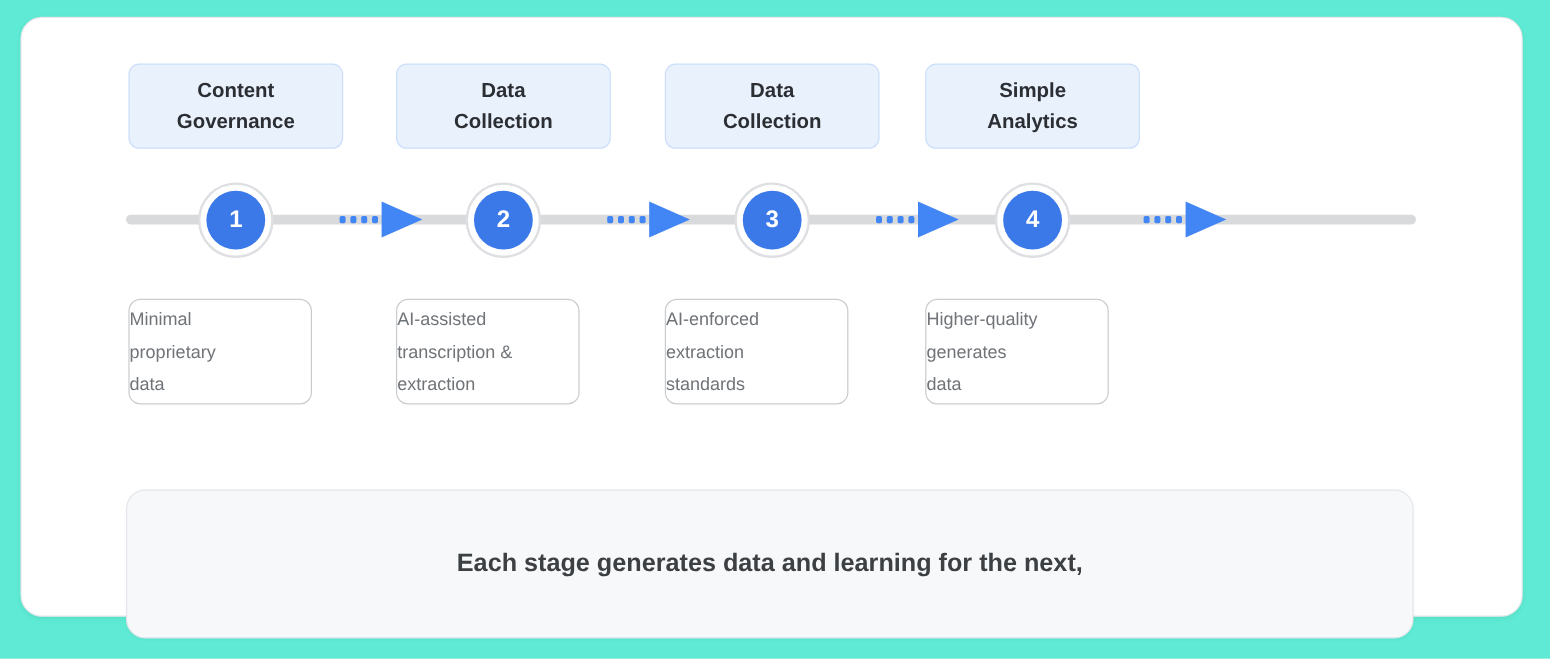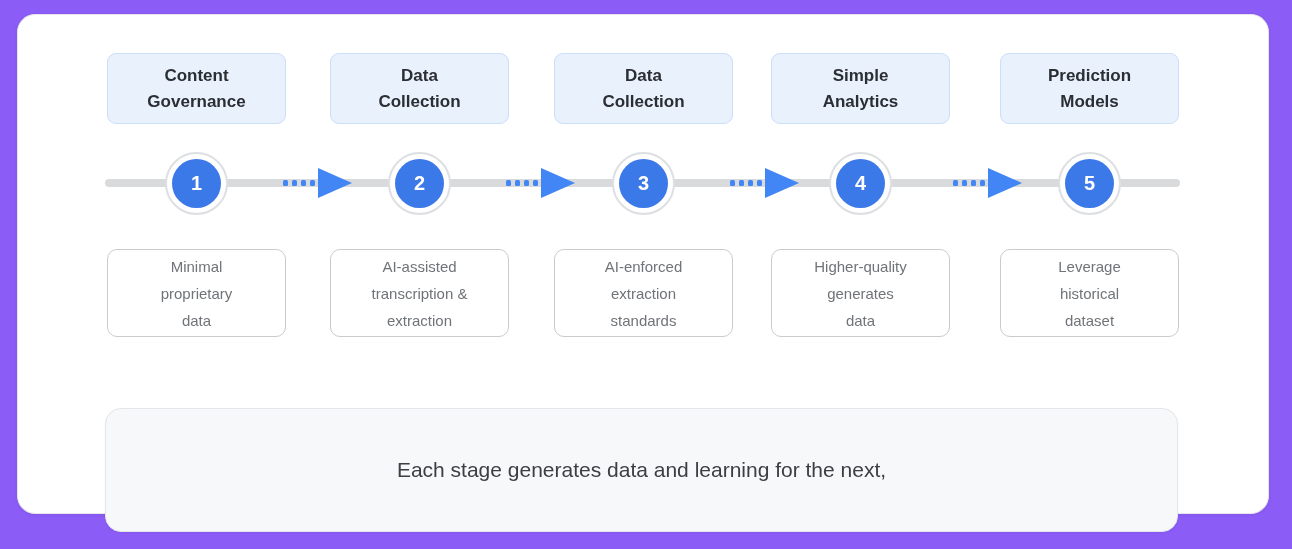--- a/index.html
+++ b/index.html
@@ -1,18 +1,18 @@
 <!DOCTYPE html>
 <html><head>
 <meta charset="utf-8">
 <style>
   * { margin: 0; padding: 0; box-sizing: border-box; }
   html, body { background: #eef0f3; }
   body { font-family: "Liberation Sans", sans-serif; }
-  .page { position: relative; width: 1292px; height: 549px; background: #8b5cf6; overflow: hidden; }
+  .page { position: relative; width: 1292px; height: 549px; background: #5eead4; overflow: hidden; }
 
   .card {
     position: absolute; left: 17px; top: 14px; width: 1252px; height: 500px;
     background: #ffffff; border: 1px solid #e4e6ea; border-radius: 18px;
     box-shadow: 0 1px 4px rgba(0,0,0,.05);
   }
 
   .timeline {
     position: absolute; left: 105px; top: 179px; width: 1075px; height: 8px;
     background: #d9dadc; border-radius: 4px; z-index: 1;
@@ -32,43 +32,43 @@
     background: #ffffff; border: 2px solid #dddfe2; border-radius: 50%;
     display: flex; align-items: center; justify-content: center;
   }
   .circle-inner {
     width: 49px; height: 49px; border-radius: 50%; background: #3b78e8;
     color: #ffffff; font-weight: bold; font-size: 20px;
     display: flex; align-items: center; justify-content: center;
   }
 
   .desc-box {
-    position: absolute; top: 196px; width: 179px; height: 88px;
+    position: absolute; top: 196px; width: 153px; height: 88px;
     background: #ffffff; border: 1px solid #c9cbce; border-radius: 10px;
-    display: flex; flex-direction: column; align-items: center; justify-content: center;
+    display: flex; flex-direction: column; align-items: flex-start; justify-content: center;
     font-size: 15px; line-height: 27px; color: #707478; text-align: center;
   }
 
   .arrow { position: absolute; top: 168px; height: 30px; display: flex; align-items: center; z-index: 2; }
   .a1 { left: 283px; } .a2 { left: 506px; } .a3 { left: 730px; } .a4 { left: 953px; }
   .dash-group { display: flex; gap: 4px; margin-right: 3px; align-items: center; }
   .dash { width: 5px; height: 6px; background: #4285f4; border-radius: 1.5px; }
   .tri {
     width: 0; height: 0;
     border-left: 34px solid #4285f4;
     border-top: 15px solid transparent;
     border-bottom: 15px solid transparent;
   }
 
   .footer-box {
     position: absolute; left: 105px; top: 408px; width: 1073px; height: 124px;
     background: #f7f8fa; border: 1px solid #e4e6ea; border-radius: 16px;
     box-shadow: 0 1px 3px rgba(0,0,0,.04);
     display: flex; flex-direction: column; align-items: center; justify-content: center;
-    gap: 4px; font-size: 21px; color: #3c4043; text-align: center; z-index: 4;
+    gap: 4px; font-size: 21px; color: #3c4043; text-align: center; z-index: 4; font-weight: bold;
   }
 </style>
 </head>
 <body>
 
 <div class="page">
   <div class="card"></div>
 
   <div class="timeline"></div>
 
@@ -125,34 +125,20 @@
     <div class="circle-outer">
       <div class="circle-inner">4</div>
     </div>
     <div class="desc-box">
       <div>Higher-quality</div>
       <div>generates</div>
       <div>data</div>
     </div>
   </div>
 
-  <div class="stage s5">
-    <div class="label-box">
-      <div>Prediction</div>
-      <div>Models</div>
-    </div>
-    <div class="circle-outer">
-      <div class="circle-inner">5</div>
-    </div>
-    <div class="desc-box">
-      <div>Leverage</div>
-      <div>historical</div>
-      <div>dataset</div>
-    </div>
-  </div>
 
   <div class="arrow a1">
     <div class="dash-group">
       <div class="dash"></div>
         <div class="dash"></div>
         <div class="dash"></div>
         <div class="dash"></div>
     </div>
     <div class="tri"></div>
   </div>

